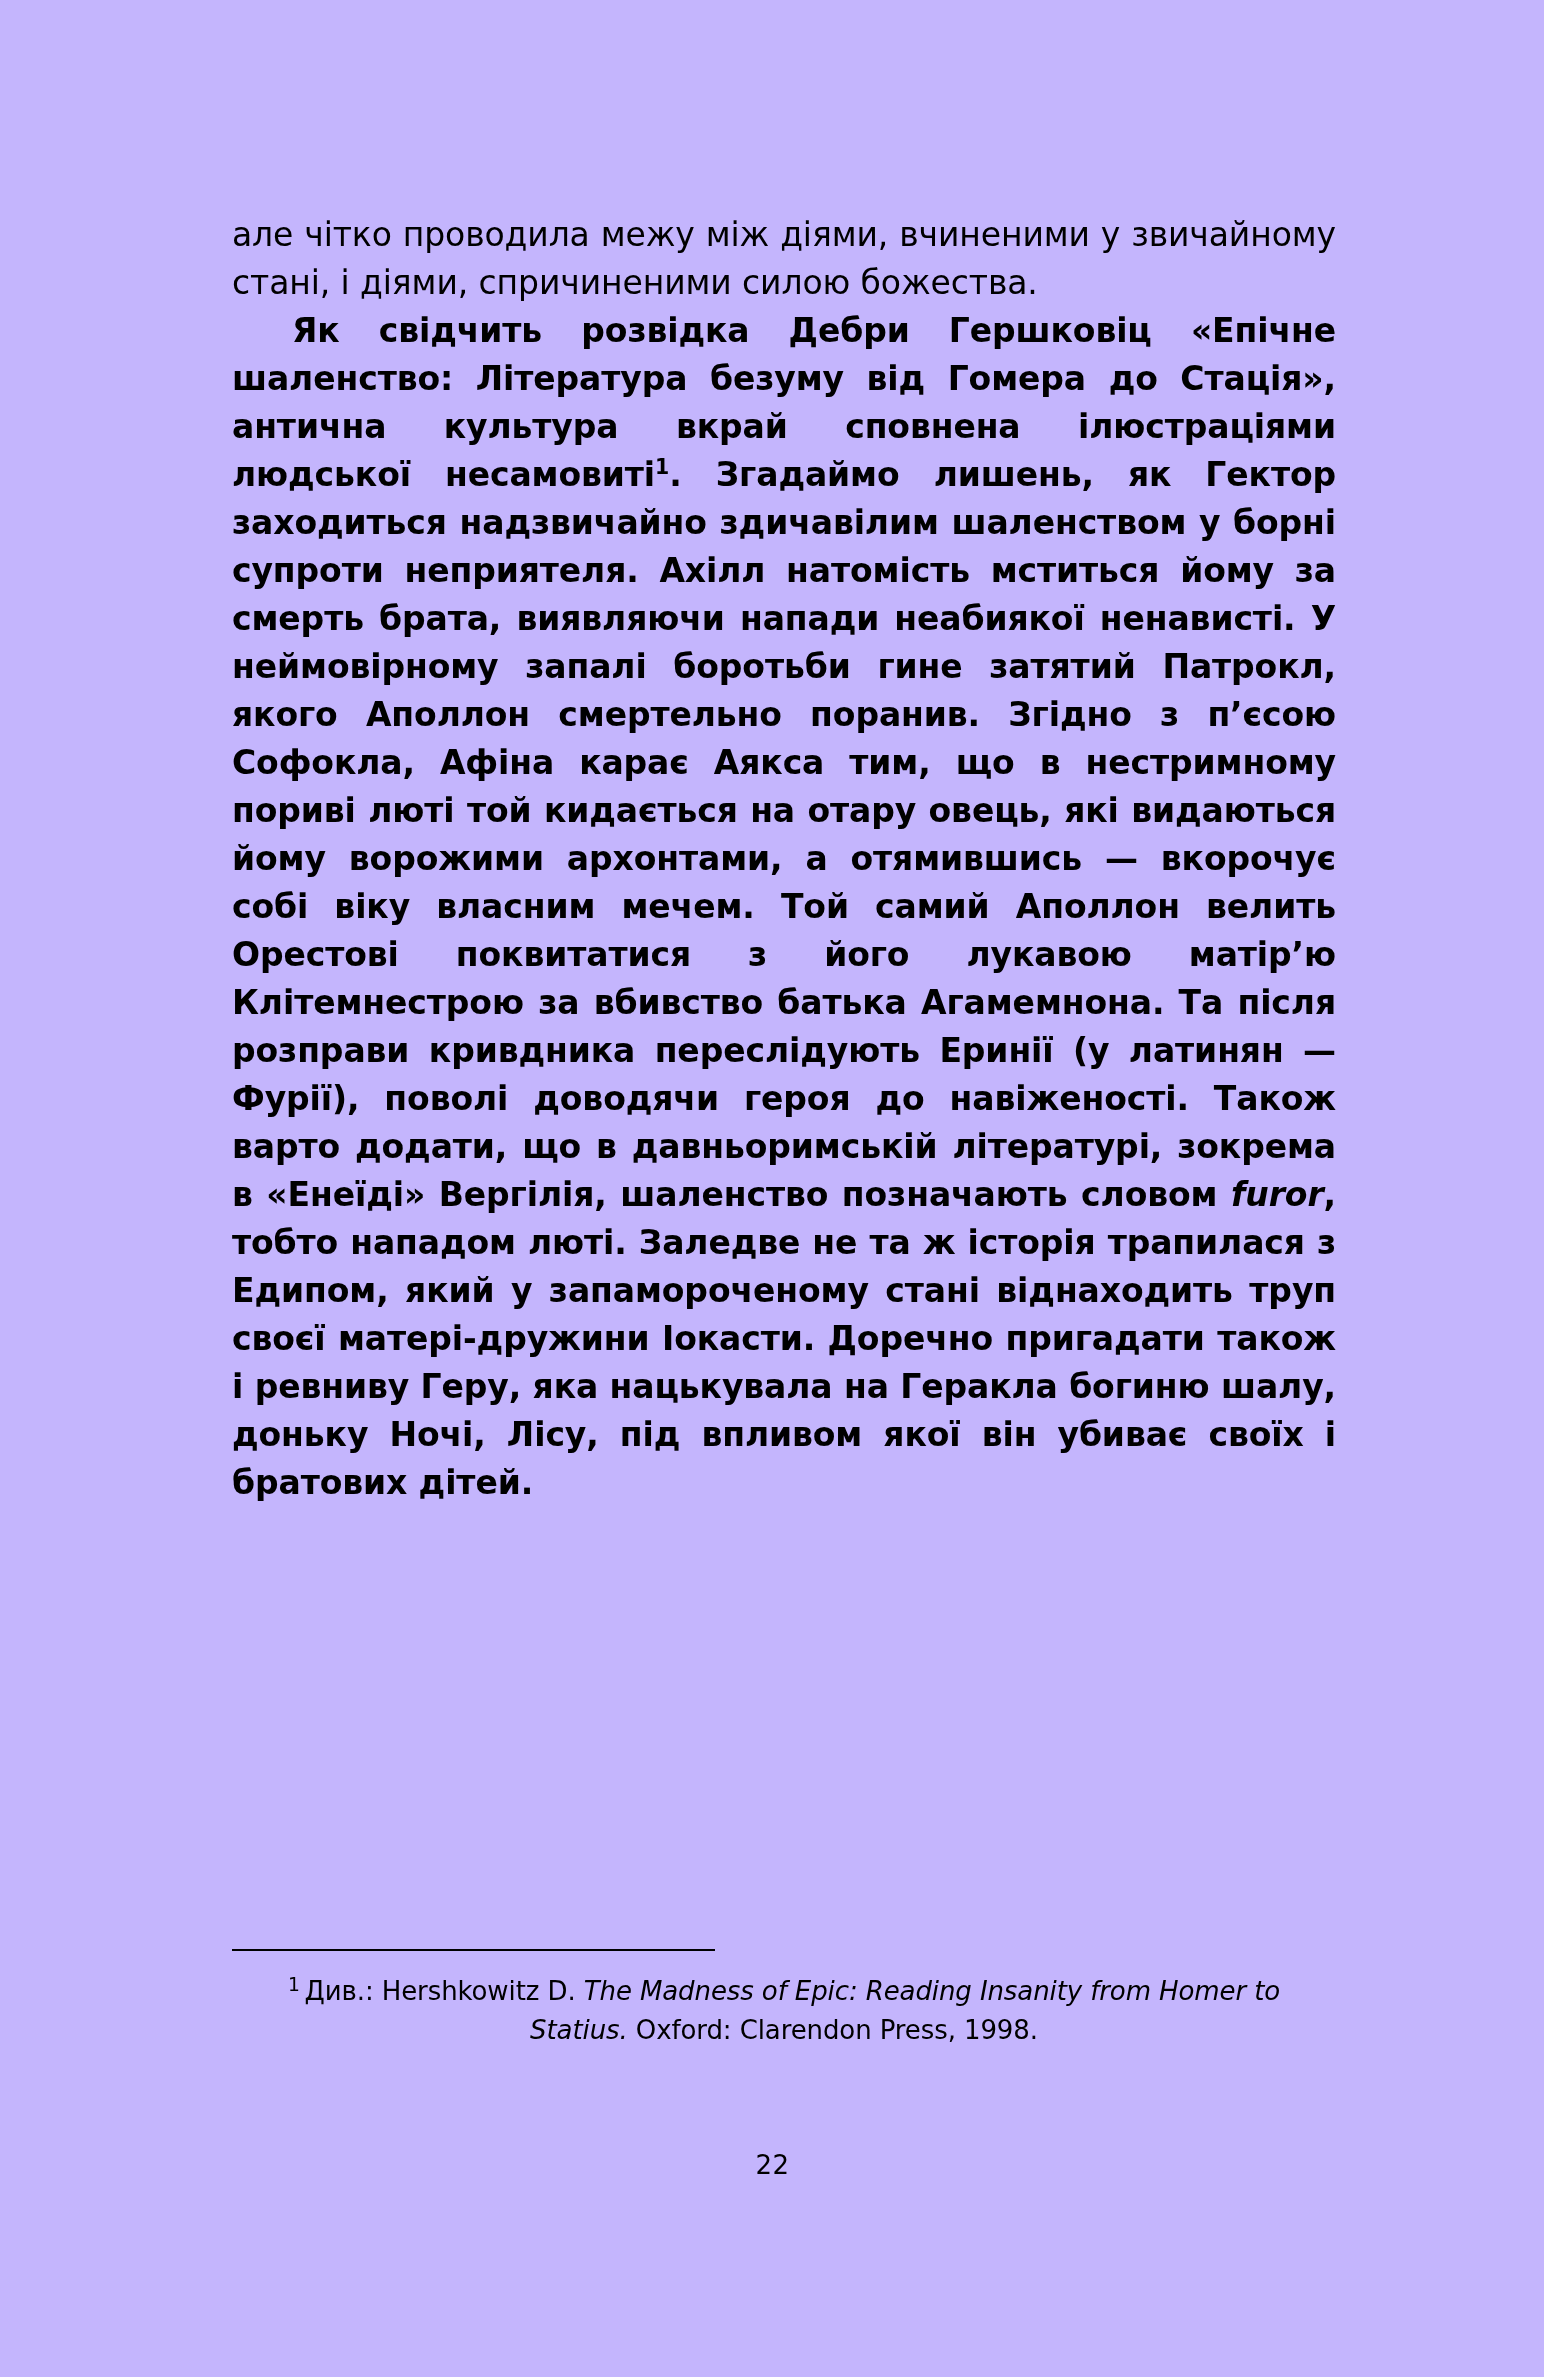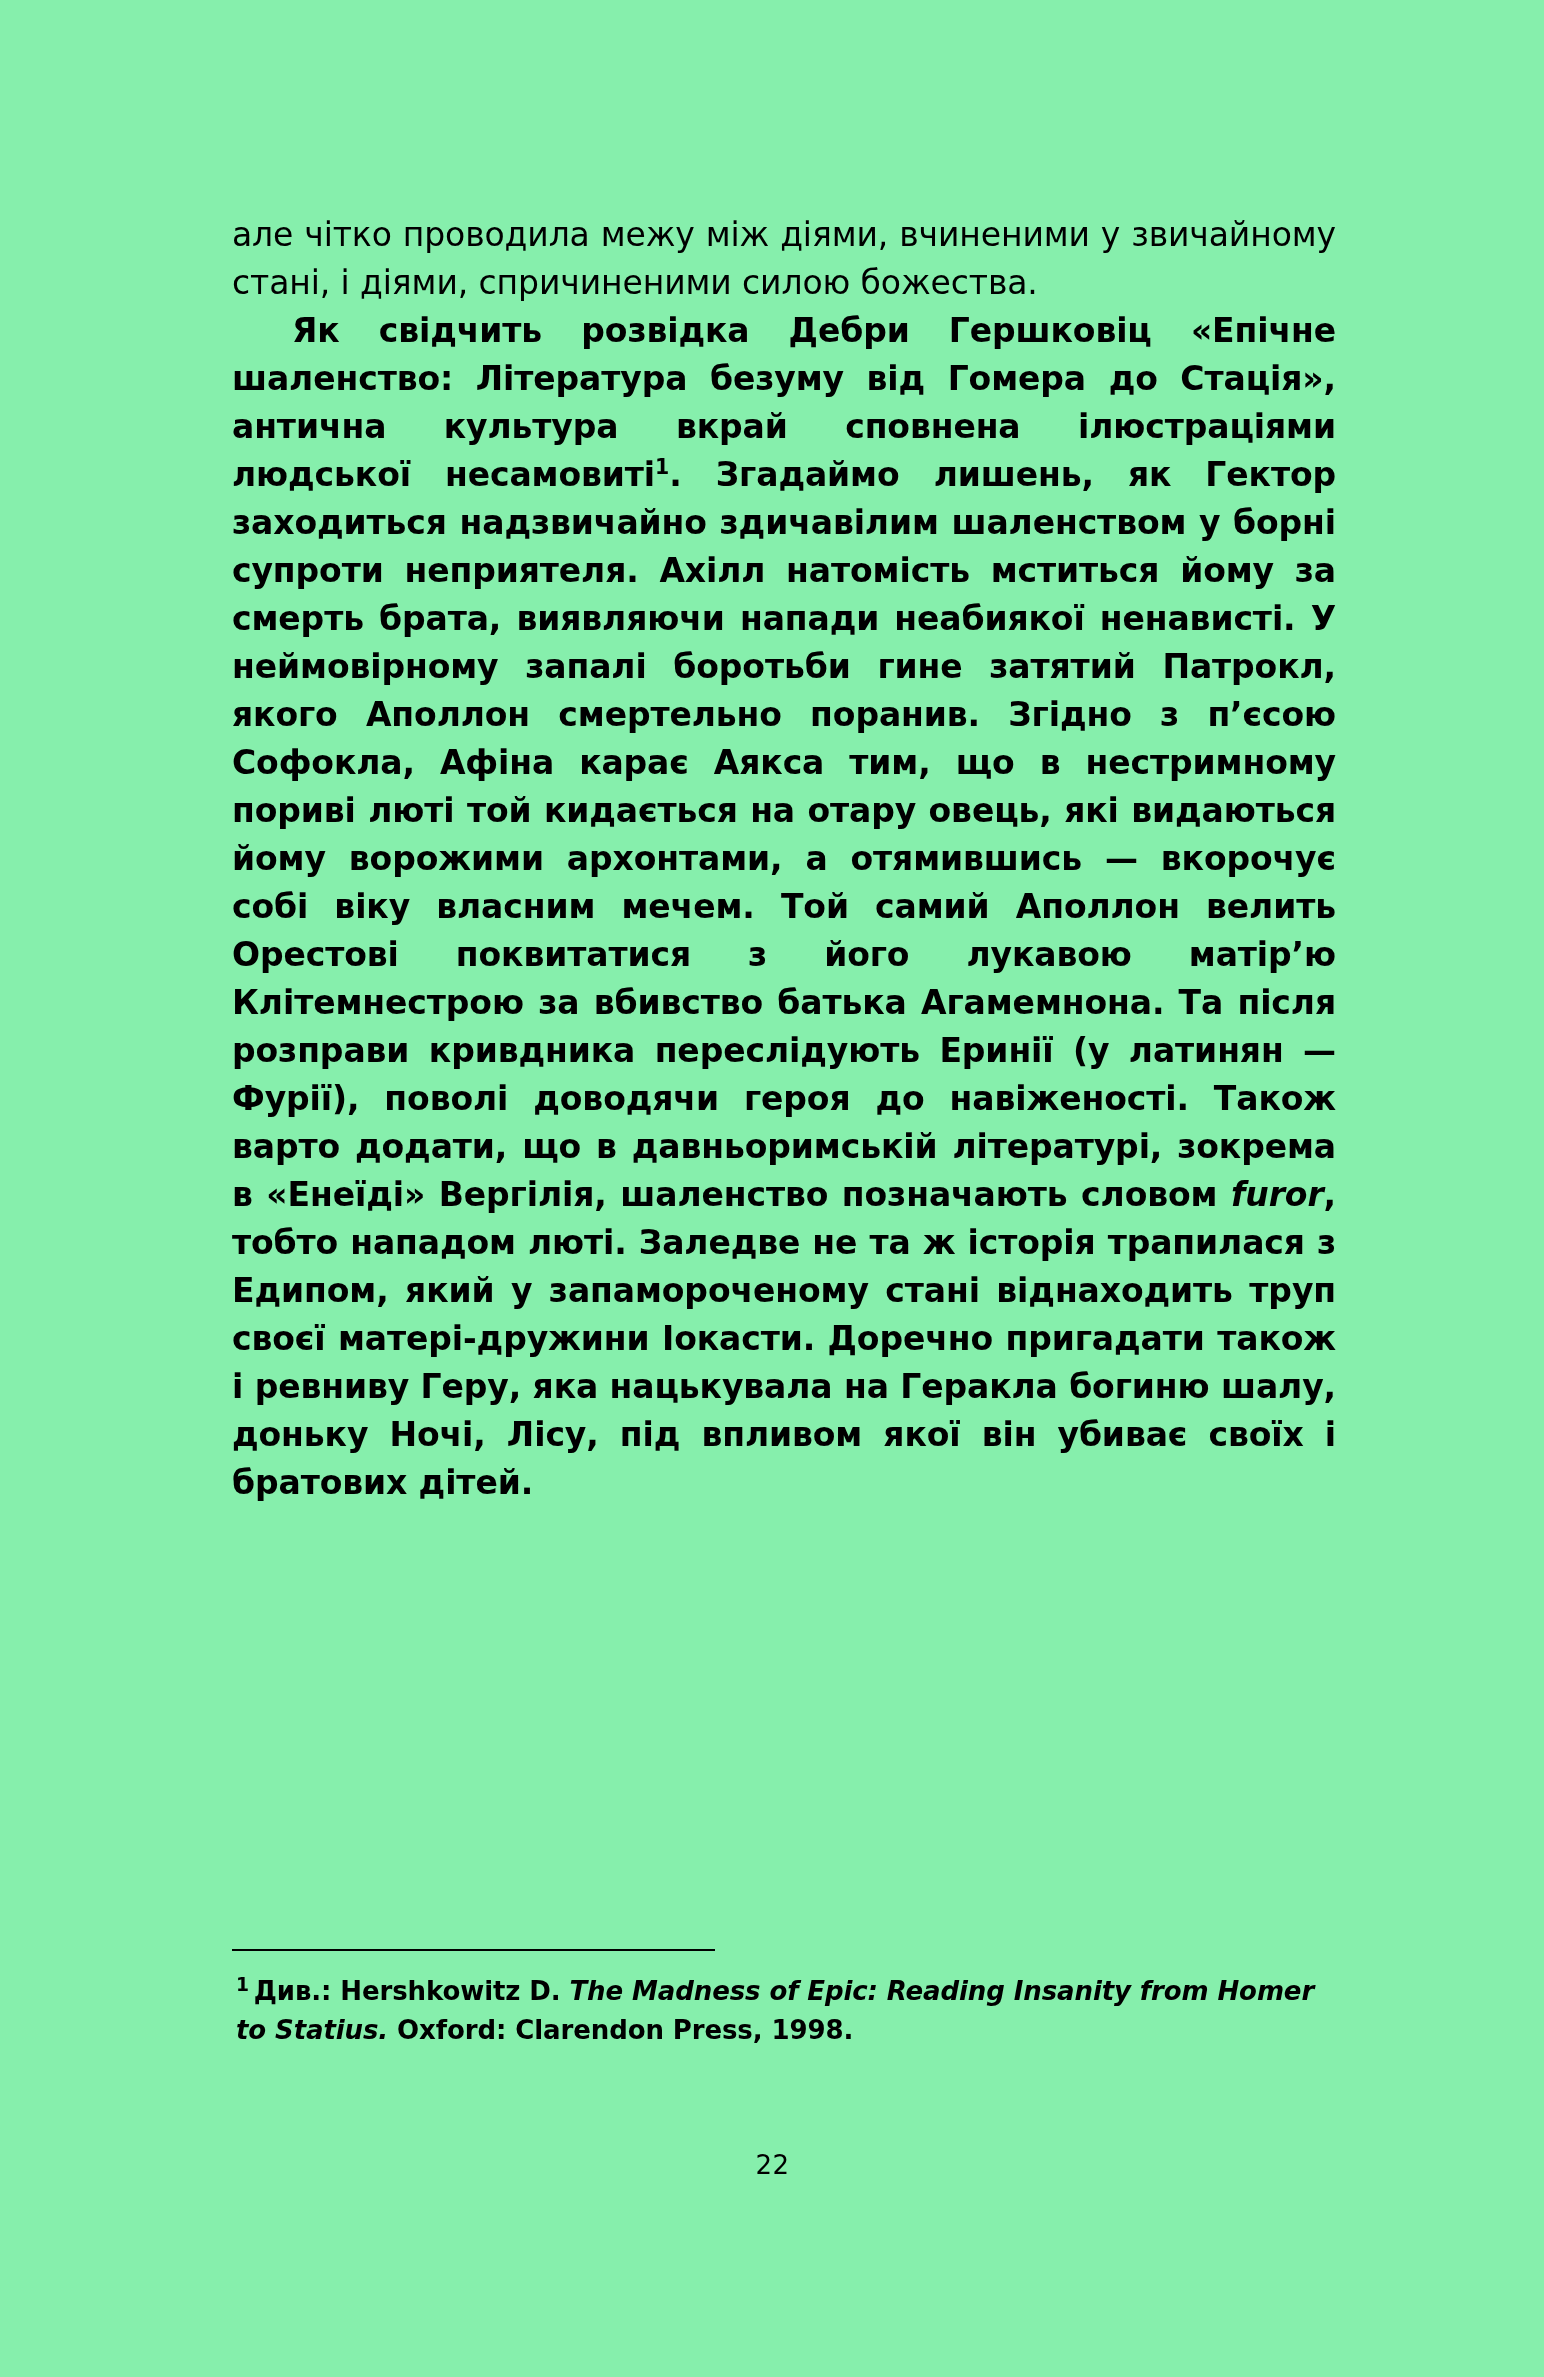--- a/index.html
+++ b/index.html
@@ -11,21 +11,21 @@
     width: 1545px;
     height: 2377px;
     font-family: "DejaVu Sans", sans-serif;
     color: #000000;
     -webkit-font-smoothing: antialiased;
   }
   .page {
     position: relative;
     width: 1545px;
     height: 2377px;
-    background: #86efac;
+    background: #c4b5fd;
     box-sizing: border-box;
   }
   .text-column {
     position: absolute;
     left: 232px;
     top: 211px;
     width: 1104px;
   }
   .body-par {
     font-size: 33px;
@@ -56,24 +56,23 @@
   }
   .footnote-rule {
     width: 483px;
     height: 2.4px;
     background: #000000;
     margin: 0 0 21px 0;
   }
   .fn-text {
     font-size: 26px;
     line-height: 1.5;
-    margin: 4px;
-    text-align: left;
+    margin: 18px;
+    text-align: center;
     letter-spacing: -0.1px;
-    font-weight: bold;
   }
   .fn-marker {
     font-size: 0.72em;
     vertical-align: super;
     line-height: 0;
     margin-right: 4.8px;
   }
   .page-number {
     position: absolute;
     left: 0;

